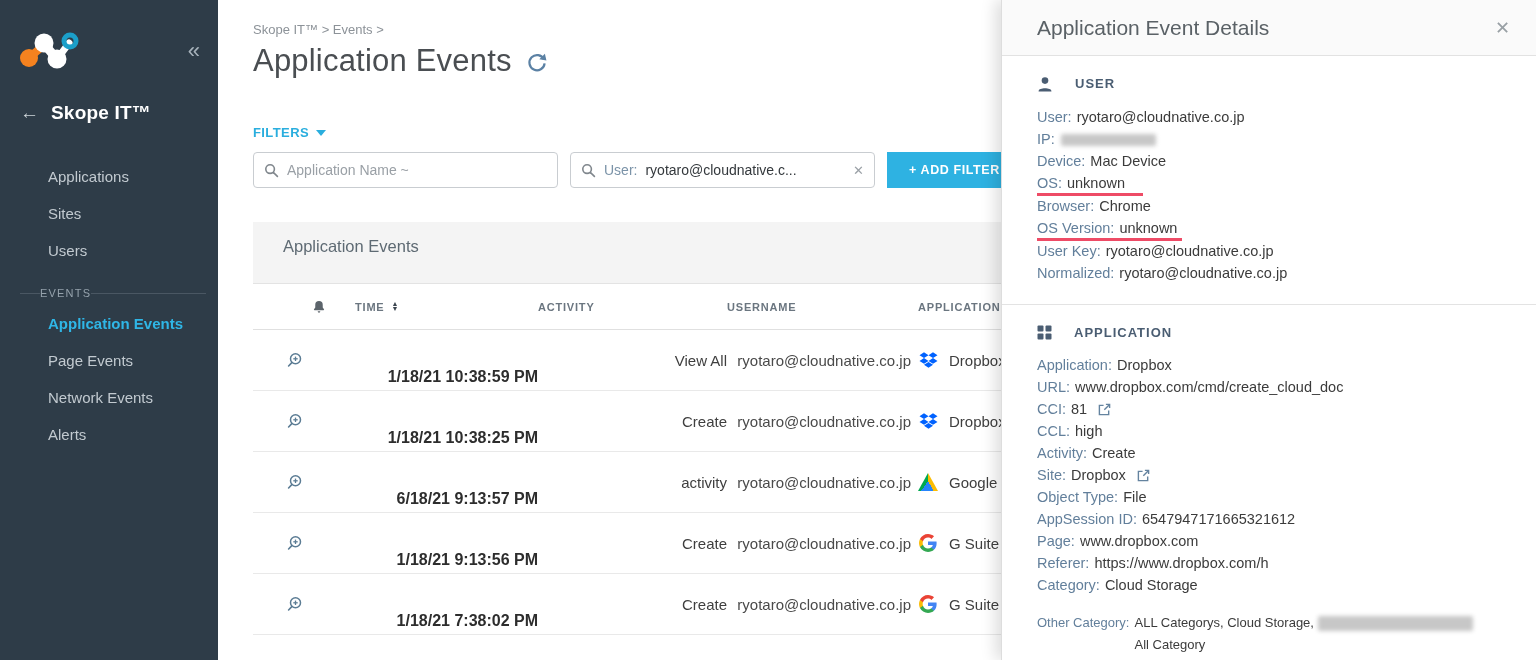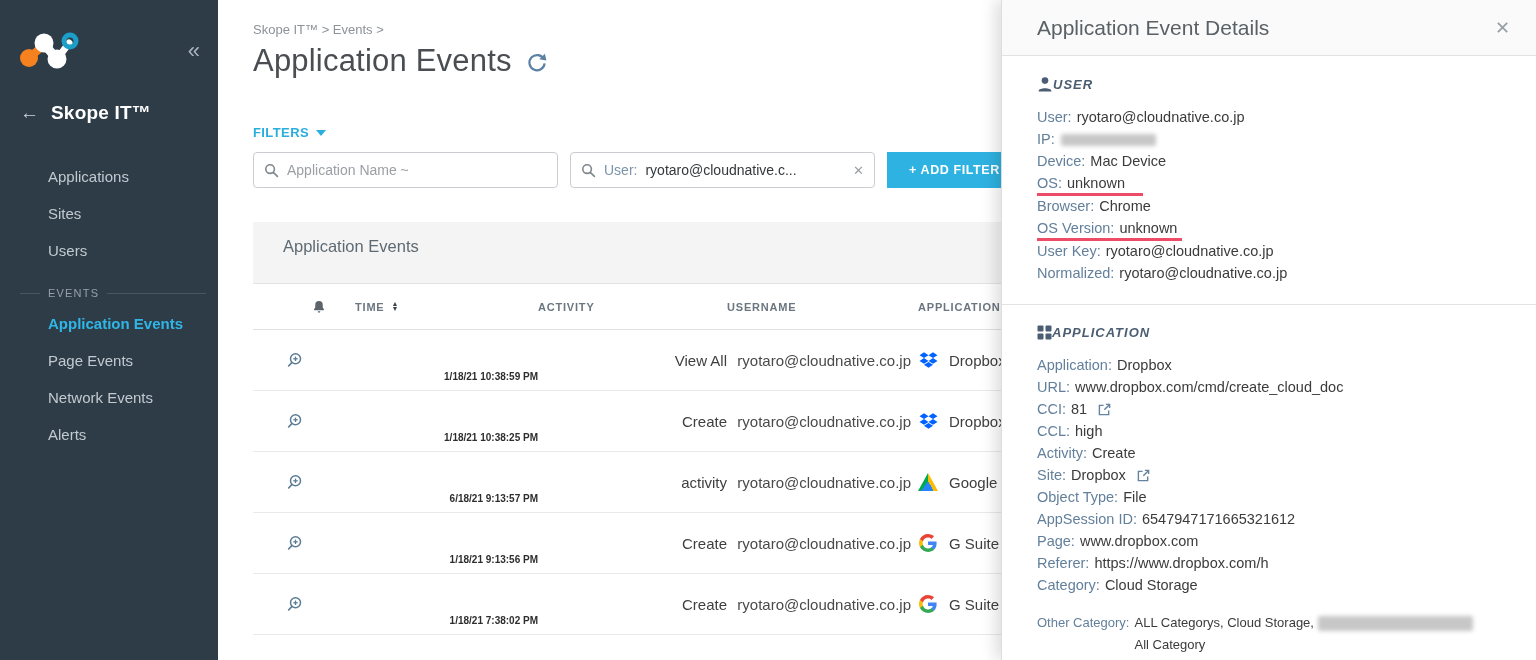--- a/index.html
+++ b/index.html
@@ -15,21 +15,21 @@
     width:218px; height:660px; background:#2e3c48; flex:0 0 218px;
     position:relative; color:#c9d0d6;
   }
   .logo-wrap { position:absolute; left:18px; top:30px; }
   .collapse { position:absolute; right:18px; top:40px; font-size:22px; color:#a7b2bb; cursor:pointer; line-height:1;}
   .side-title { display:flex; align-items:center; gap:12px; padding:0 0 0 20px; margin-top:102px; }
   .side-title .back { font-size:19px; color:#cfd6da; cursor:pointer; }
   .side-title .tname { font-size:19px; font-weight:bold; color:#ffffff; letter-spacing:.2px; }
   .nav { margin-top:34px; }
   .nav-item { padding:10px 0 10px 48px; font-size:15px; color:#c2cad0; cursor:pointer; }
-  .nav-divider { display:flex; align-items:center; margin:18px 12px 6px 20px; gap:8px; }
+  .nav-divider { display:flex; align-items:center; margin:18px 12px 6px 20px; }
   .nav-divider .line { height:1px; background:#4a5763; flex:1; }
   .nav-divider .line.short { flex:0 0 20px; }
   .nav-divider .dlabel { font-size:11px; letter-spacing:1.2px; color:#95a2ac; }
   .nav-item.active { color:#2fb6e6; font-weight:bold; }
 
   
   .main { flex:1; position:relative; background:#fff; overflow:hidden; }
   .breadcrumb { padding:22px 0 0 35px; font-size:13px; color:#8c9298; }
   .title-row { display:flex; align-items:center; gap:14px; padding:6px 0 0 35px; }
   .page-title { font-size:31px; font-weight:300; color:#4a4e52; letter-spacing:.2px; }
@@ -62,42 +62,42 @@
   .table-panel { margin:34px 35px 0 35px; width:1248px; }
   .table-head-band { background:#f4f4f4; height:62px; padding:15px 0 0 30px; border-bottom:1px solid #e3e3e3;}
   .table-head-band .tb-title { font-size:16.5px; color:#5e6a73; }
   .tgrid { display:grid; grid-template-columns:72px 183px 189px 191px 1fr; align-items:center; padding-left:30px;text-align:right; }
   .col-header { height:46px; border-bottom:1px solid #e0e0e0; background:#fff; }
   .col-header .col { font-size:11px; font-weight:bold; color:#6b7680; letter-spacing:.8px; display:flex; align-items:center; gap:5px;}
   .bell-cell { justify-self:center; display:flex; }
   .sort-icon { display:inline-flex; flex-direction:column; line-height:4.5px; font-size:7px; color:#3c4650; cursor:pointer; margin-left:2px;}
   .trow { height:61px; border-bottom:1px solid #e9e9e9; background:#fff; }
   .zoom-cell { display:flex; cursor:pointer; margin-left:3px; }
-  .t-time { font-size:10px; font-weight:bold; color:#2d2d2d;margin-top:33px; }
+  .t-time { font-size:16px; font-weight:bold; color:#2d2d2d;margin-top:33px; }
   .t-act { font-size:15px; color:#3f3f3f; }
   .t-user { font-size:15px; color:#4a4a4a; width:184px; white-space:nowrap; overflow:hidden; }
   .t-app { display:flex; align-items:center; gap:11px; font-size:15px; color:#3f3f3f; }
   .app-ico { width:20px; height:20px; display:inline-flex; align-items:center; justify-content:center; }
   .gdrive-tri { width:20px; height:18px;
     clip-path:polygon(50% 0, 100% 100%, 0 100%);
     background:conic-gradient(from 0deg at 50% 45%, #fbbc04 0deg 150deg, #2684fc 150deg 215deg, #00a94f 215deg 360deg);
   }
 
   
   .details {
     position:absolute; top:0; right:0; width:535px; height:660px; background:#fff; z-index:10;
     border-left:1px solid #ddd; box-shadow:-6px 0 14px rgba(0,0,0,.13);
   }
   .details-header { height:56px; background:#fafafa; border-bottom:1px solid #e2e2e2;
     display:flex; align-items:center; justify-content:space-between; padding:0 26px 0 35px; }
   .details-title { font-size:21px; color:#5a6166; }
   .details-close { font-size:18px; color:#99a0a5; cursor:pointer; }
   .details-body { padding:0 20px 0 35px; }
   .sect { padding-top:20px; }
-  .sect-header { display:flex; align-items:center; gap:0; margin-bottom:15px;font-style:italic; }
+  .sect-header { display:flex; gap:22px; margin-bottom:15px; }
   .sect-header .sh-label { font-size:13px; font-weight:bold; color:#4a5d72; letter-spacing:1px; }
   .field { font-size:14.5px; line-height:21.9px; }
   .f-label { color:#627f9b; }
   .f-val { color:#3b3b3b; margin-left:5px; }
   .underlined { border-bottom:3px solid #ee4b66; padding-bottom:1px; display:inline-block; line-height:17px; }
   .u-pad16 { padding-right:18px; }
   .u-pad4 { padding-right:5px; }
   .redacted { display:inline-block; width:95px; height:12px; background:#c7c7c7; filter:blur(2px);
     border-radius:2px; vertical-align:middle; margin-left:6px;}
   .redacted.wide { width:155px; height:15px; margin-left:4px; }

